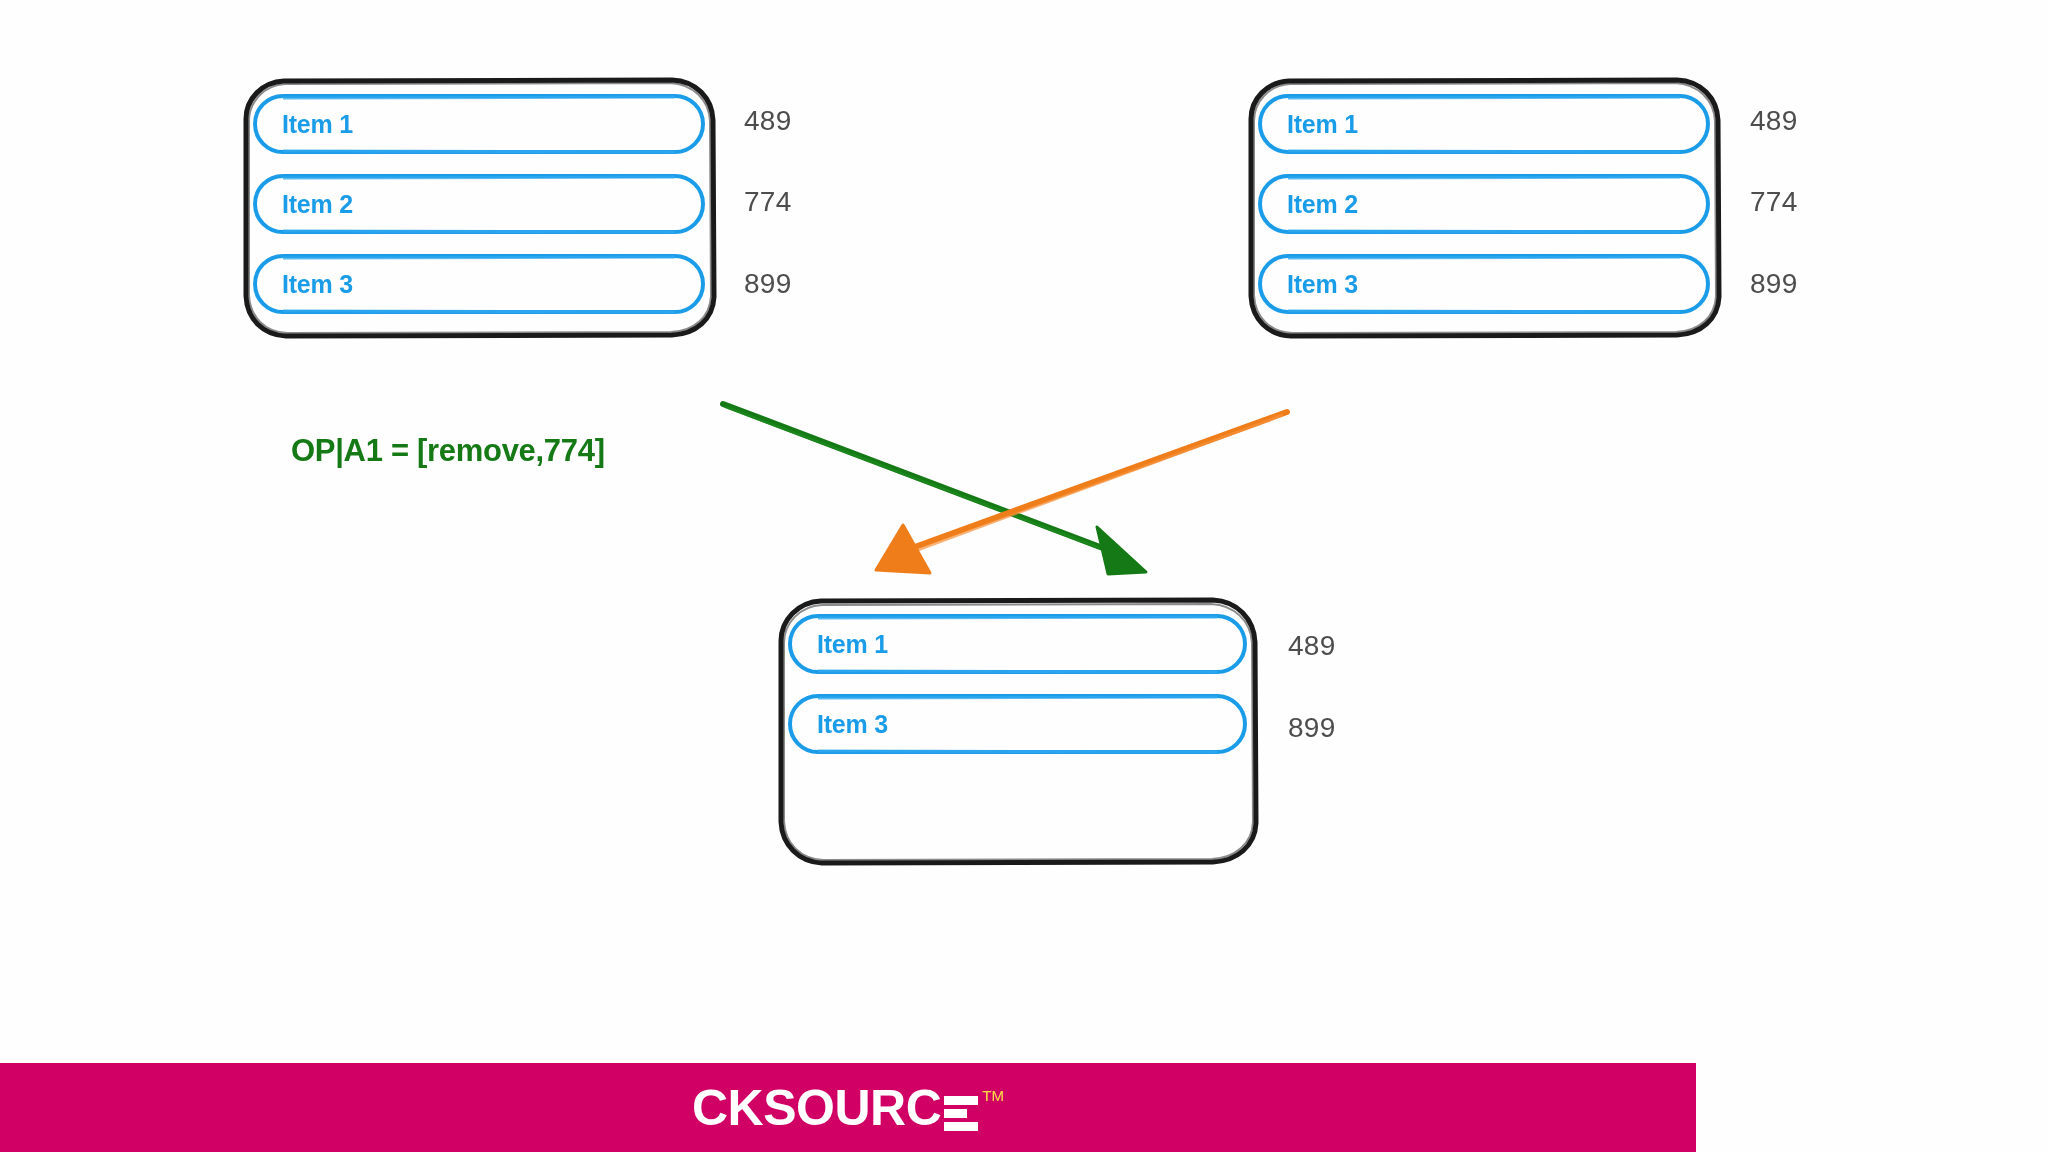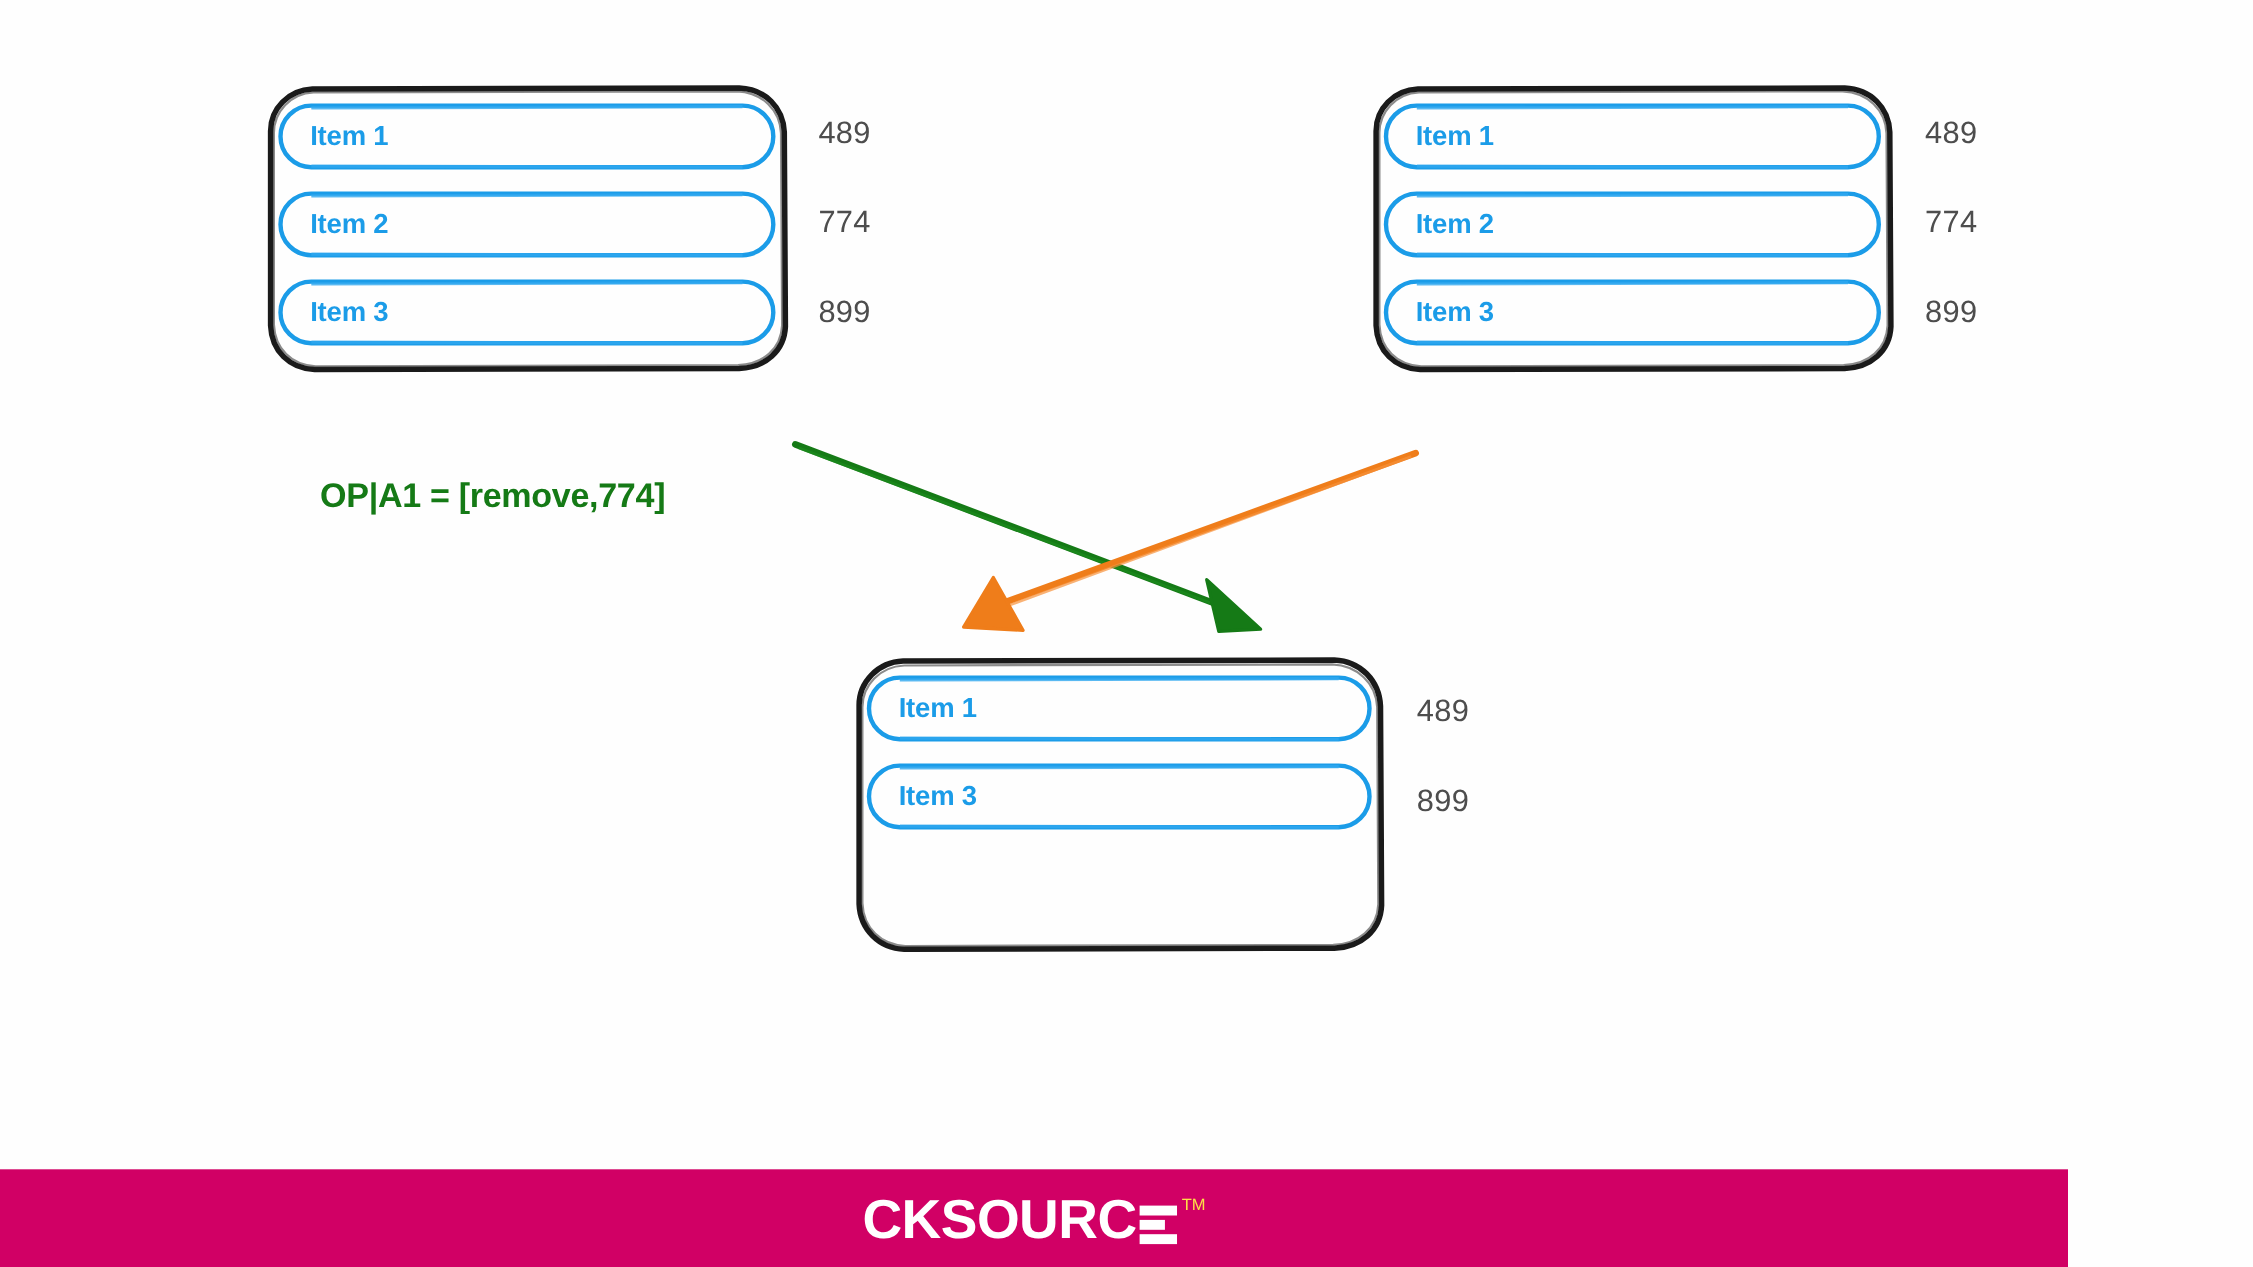--- a/index.html
+++ b/index.html
@@ -90,21 +90,21 @@
     width: 2048px;
     height: 1152px;
     pointer-events: none;
   }
 
   
   #footer {
     position: absolute;
     left: 0;
     bottom: 0;
-    width: 1880px;
+    width: 1696px;
     height: 89px;
     background: #d10065;
   }
   #logo-wrap {
     position: absolute;
     left: 50%;
     top: 50%;
     transform: translate(-50%, -50%);
     display: flex;
     align-items: flex-start;

